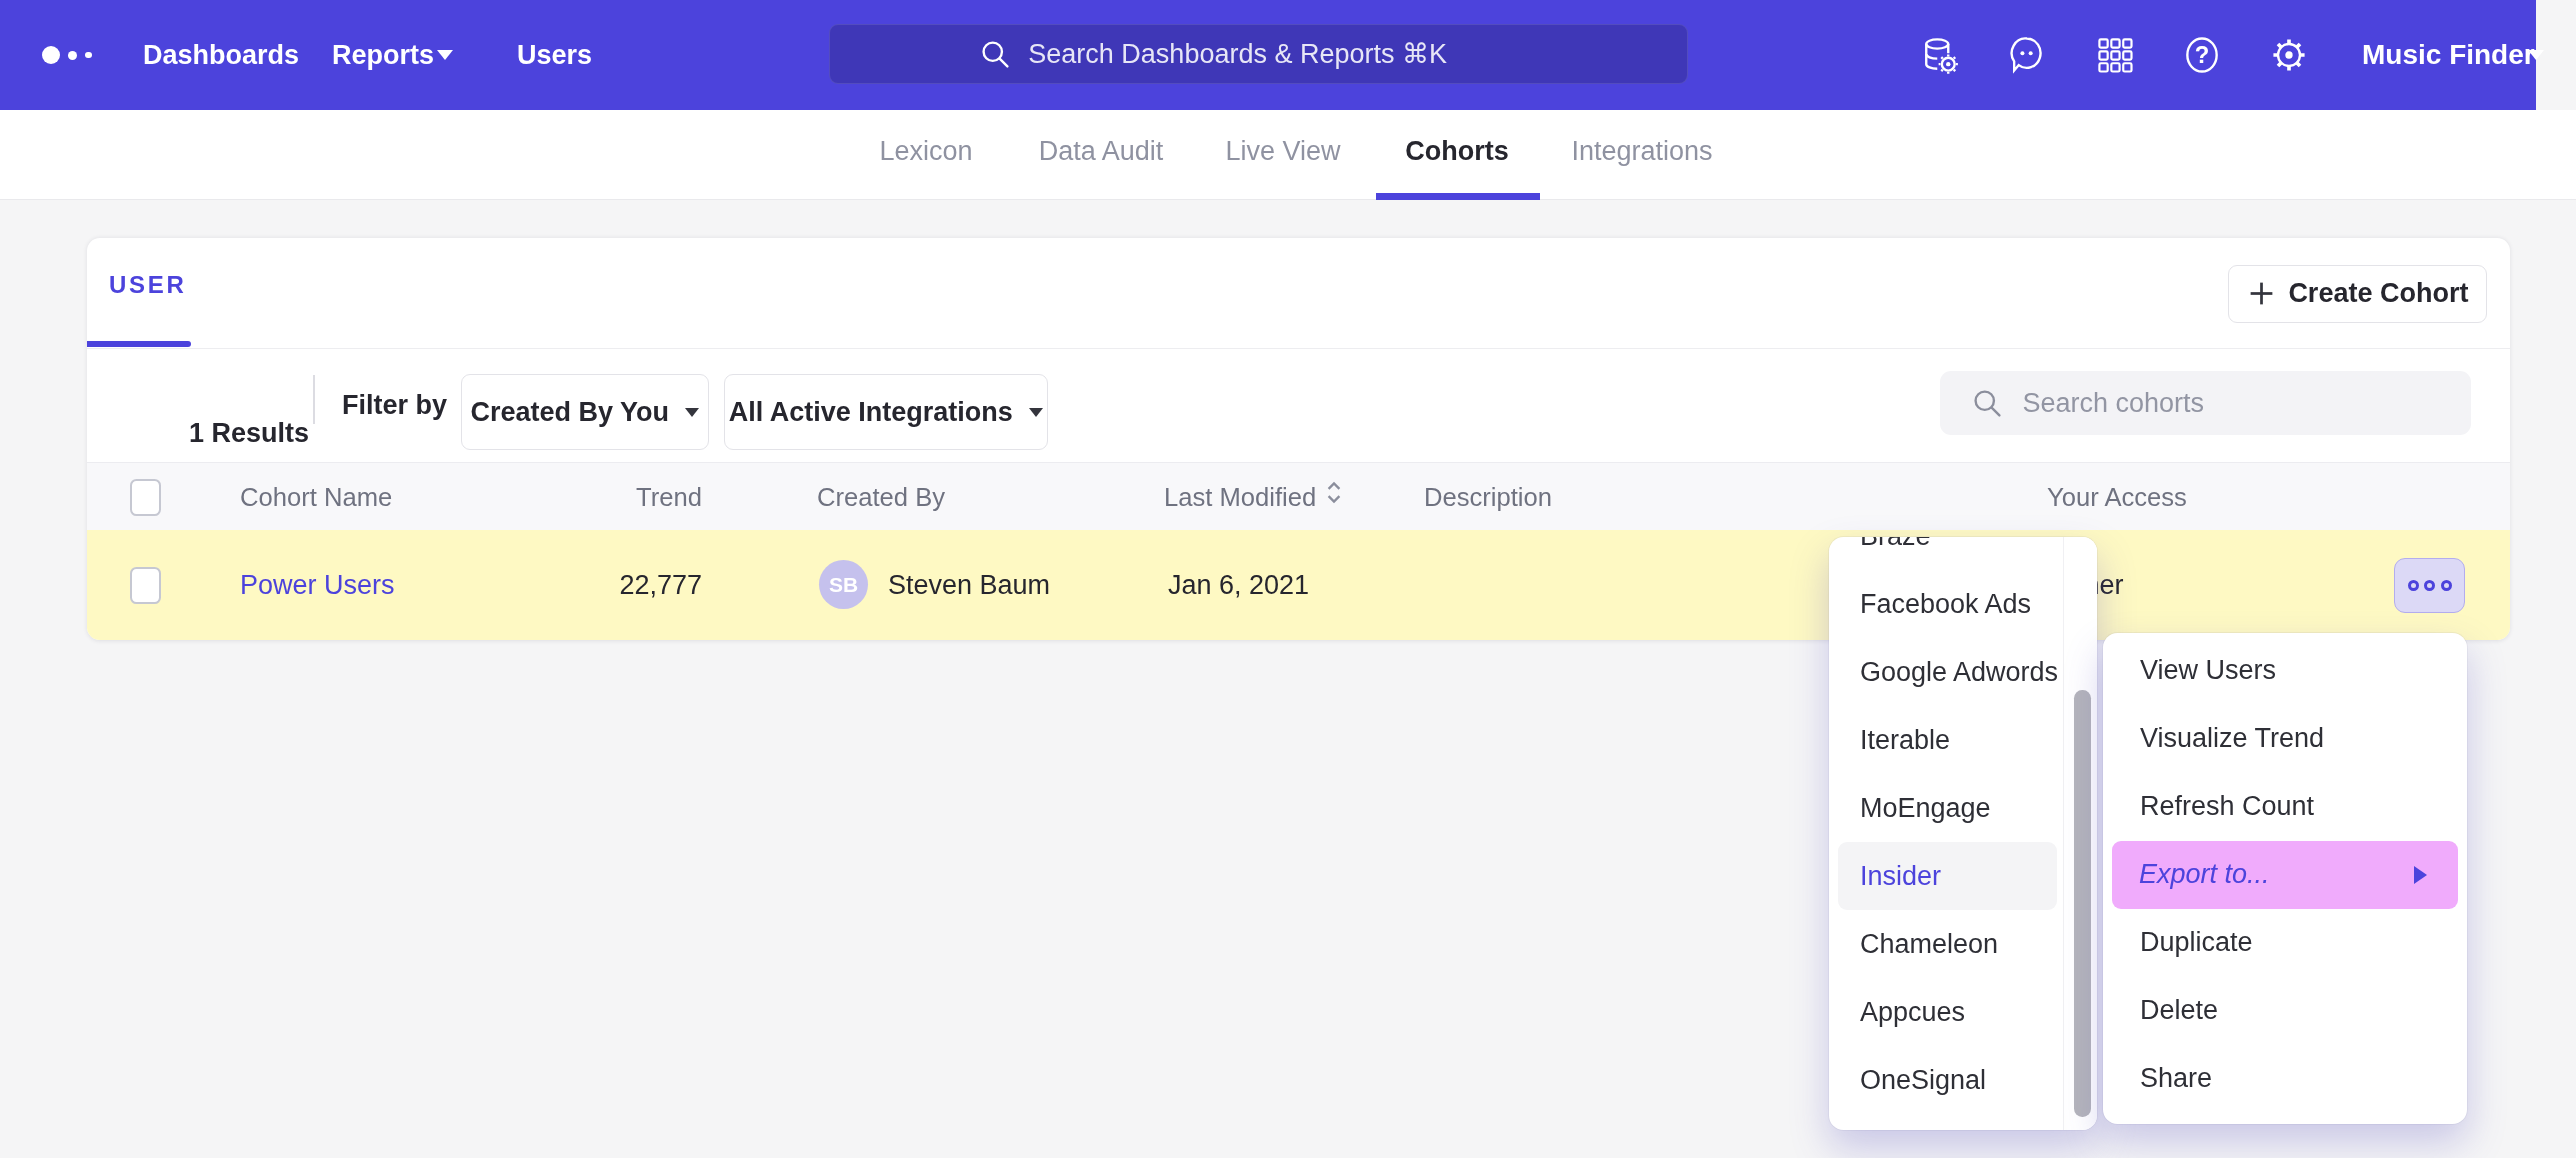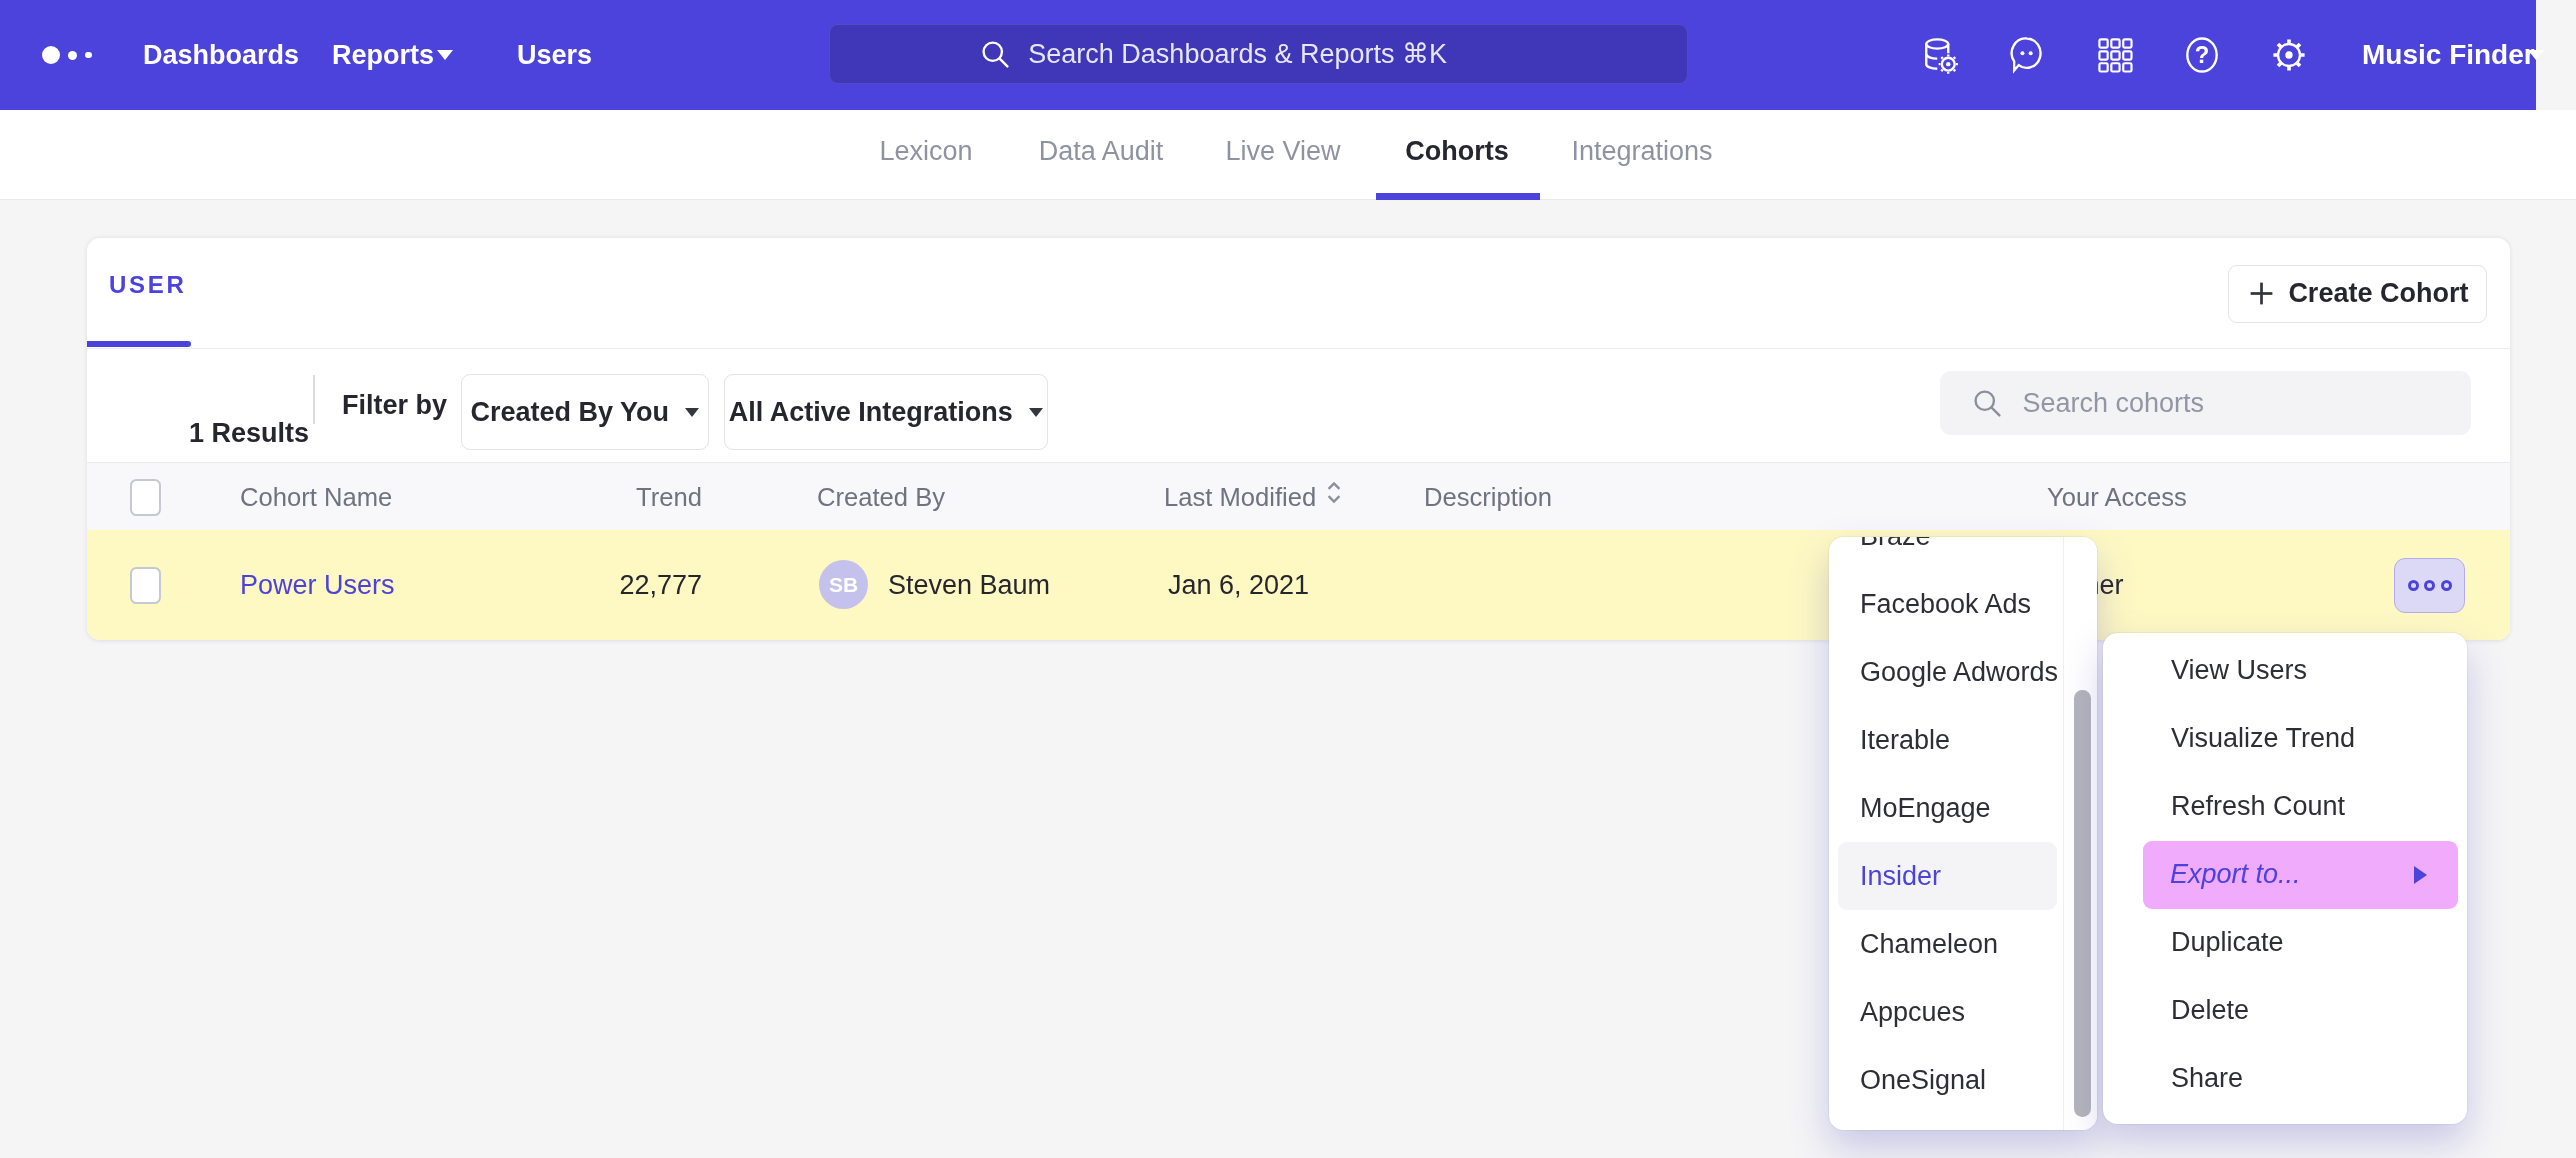--- a/index.html
+++ b/index.html
@@ -93,21 +93,21 @@
        color:#2e2f36;cursor:pointer;white-space:nowrap;}
   .smi.hl{background:#f4f4f6;border-radius:9px;margin-left:9px;margin-right:6.4px;
           padding-left:22px;color:#4c43dc;}
   .sub-gutter{position:absolute;right:0;top:0;width:34px;height:100%;background:#fff;
               border-left:0.9px solid #f0f0f3;}
   .sub-thumb{position:absolute;right:6.4px;top:153px;width:16.4px;height:427px;background:#b4b4bb;
              border-radius:8.2px;cursor:pointer;}
 
   .menu{position:absolute;left:2103px;top:633px;width:364px;height:491px;background:#fff;
         border-radius:14.6px;z-index:10;padding-top:3.7px;
-        box-shadow:0 0 0 0.9px rgba(40,40,90,0.05),0 18px 38px rgba(86,78,190,0.28);padding-left:31px;}
+        box-shadow:0 0 0 0.9px rgba(40,40,90,0.05),0 18px 38px rgba(86,78,190,0.28);}
   .mi{height:68px;display:flex;align-items:center;padding-left:37px;font-size:27px;
       color:#2e2f36;cursor:pointer;white-space:nowrap;position:relative;}
   .mi.hl{background:#f0abfc;border-radius:9px;margin:0 9px;padding-left:27px;color:#4c43dc;font-style:italic;}
   .arrow-right{position:absolute;right:31px;top:25.6px;width:0;height:0;
                border-top:9px solid transparent;border-bottom:9px solid transparent;
                border-left:13.7px solid #4c43dc;}
 
   .access-val{position:absolute;left:1957px;top:0;height:110px;line-height:110px;
               font-size:27px;color:#26262e;z-index:1;}
   svg{display:block;}

